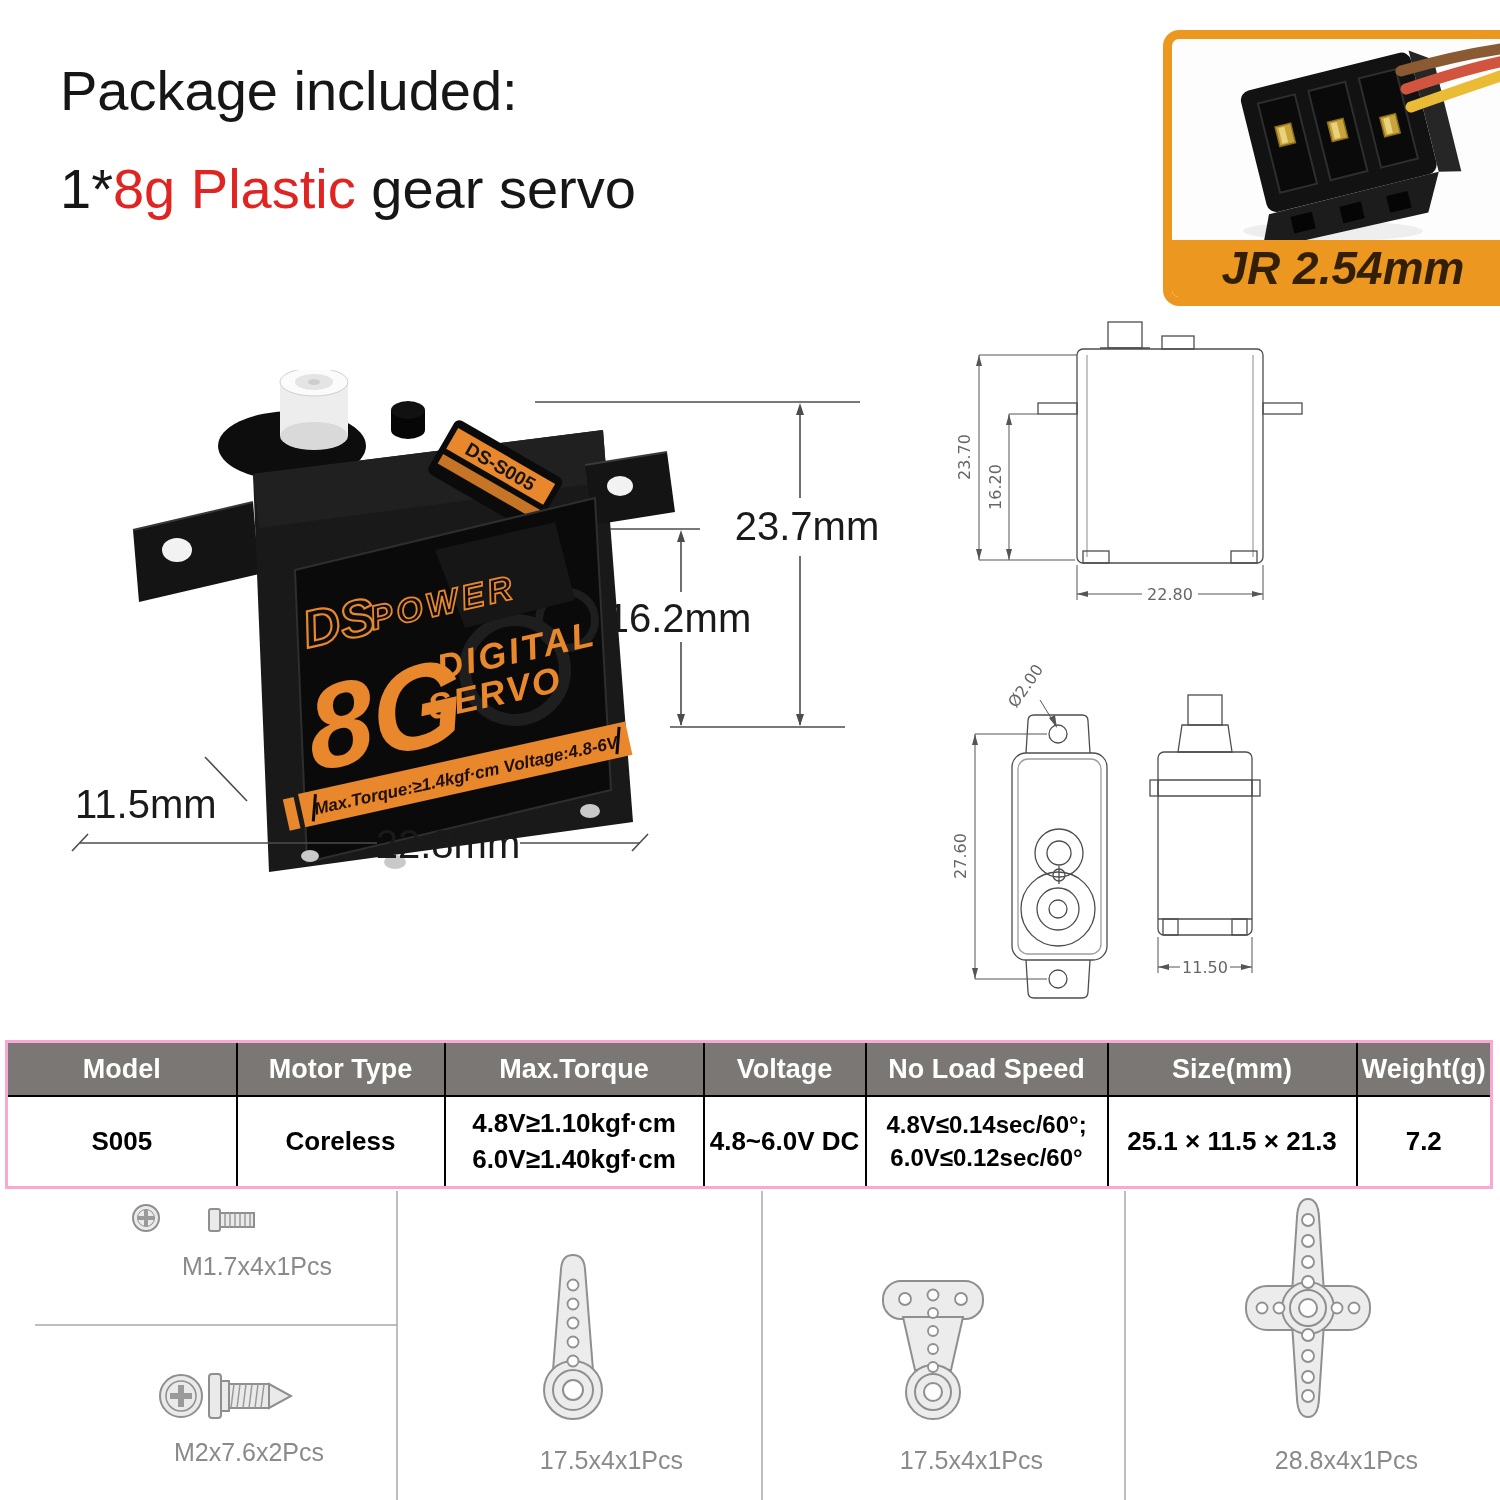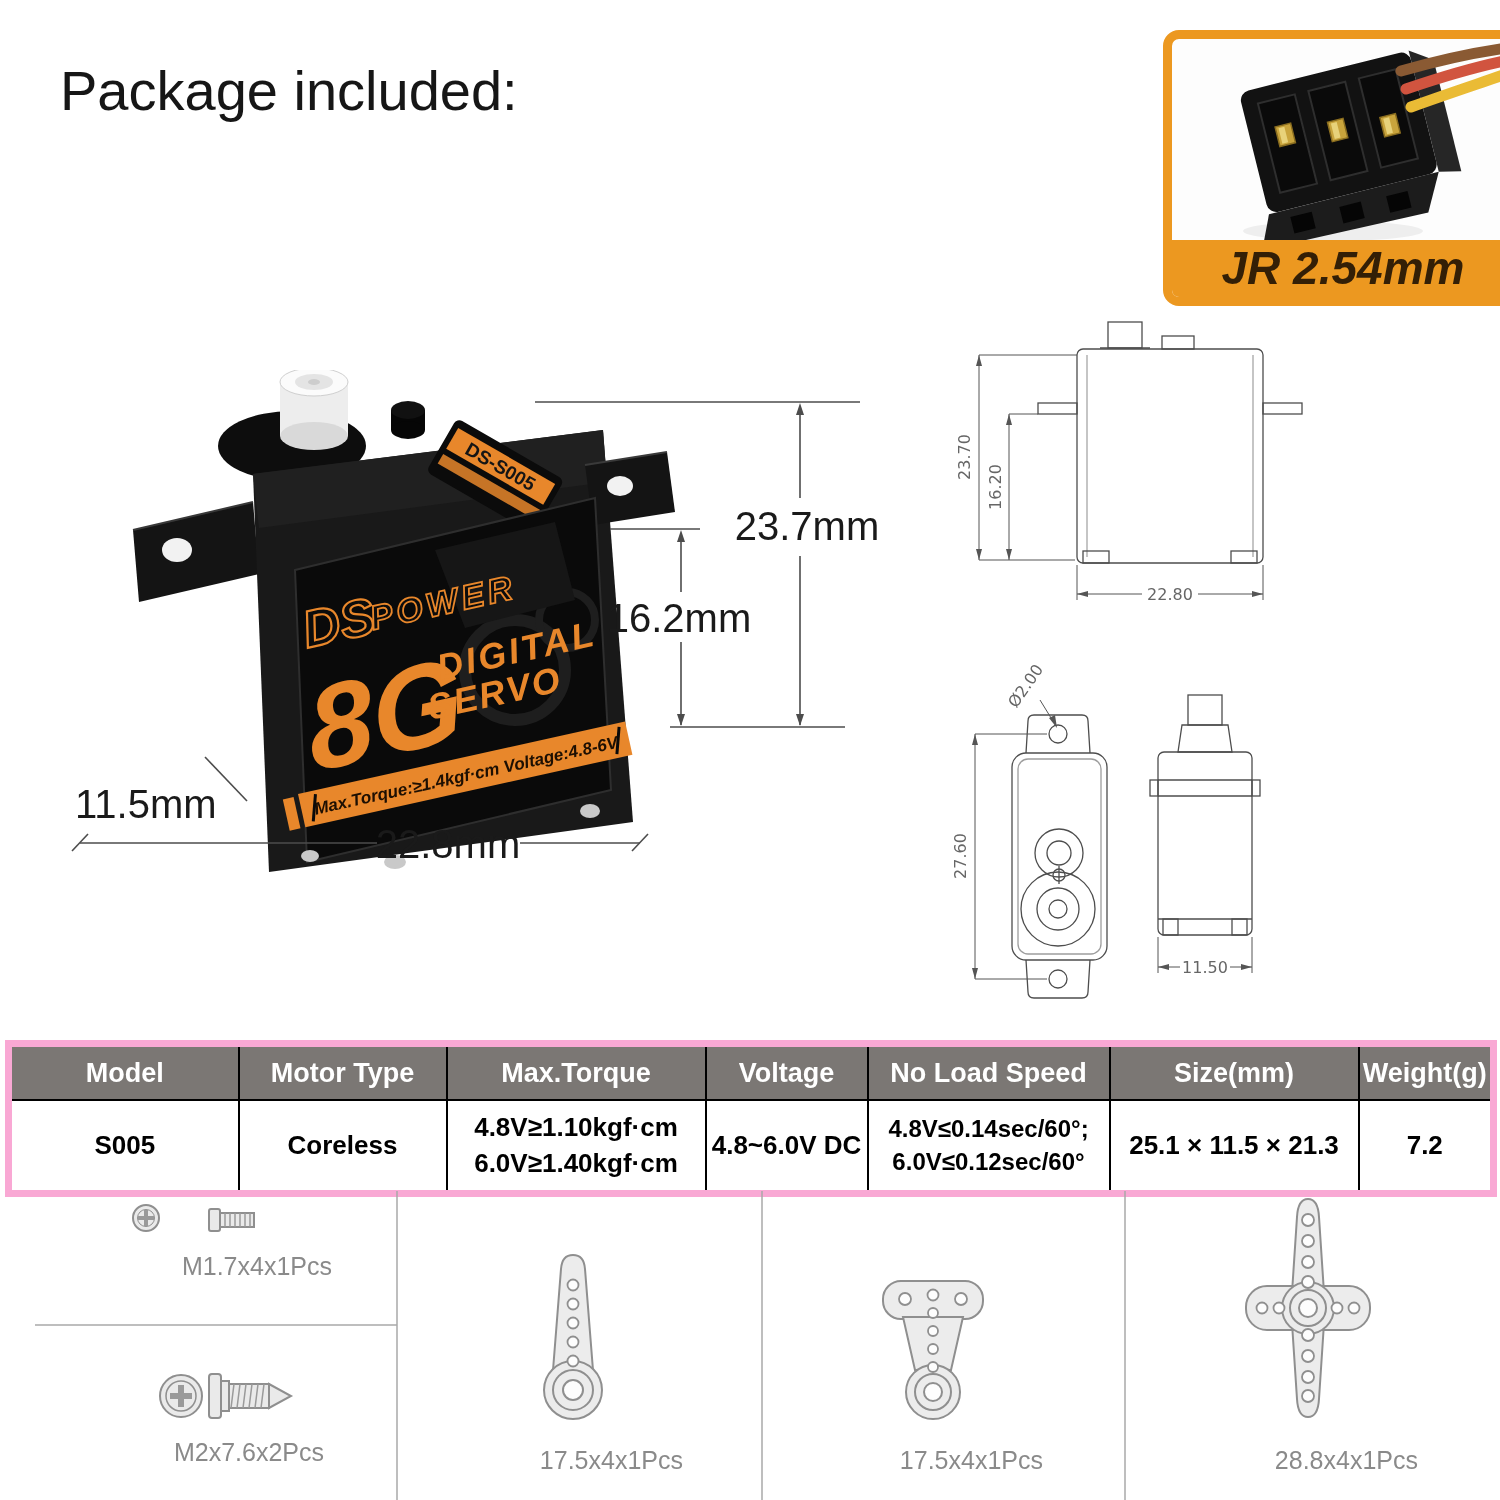--- a/index.html
+++ b/index.html
@@ -18,21 +18,21 @@
   }
   .jr-caption{
     position:absolute;left:0;bottom:0;width:100%;height:57px;background:#EC9820;
     color:#331f06;font-size:46px;font-weight:bold;font-style:italic;
     text-align:center;line-height:56px;white-space:nowrap;
   }
   
   .spec{
     position:absolute;left:5px;top:1040px;width:1485px;
     border-collapse:collapse;table-layout:fixed;text-align:center;color:#000;
-    font-family:"Liberation Sans",sans-serif;border:7px solid #f9a8d4;
+    font-family:"Liberation Sans",sans-serif;border:3px solid #f9a8d4;
   }
   .spec th{
     background:#7b7774;color:#fff;font-size:27px;font-weight:bold;
     height:52px;border:2px solid #000;padding:0;
   }
   .spec td{
     background:#fff;font-size:26px;font-weight:bold;height:89px;
     border:2px solid #000;padding:0;vertical-align:middle;
   }
   .spec td.small div{margin:5px 0;}
@@ -45,20 +45,21 @@
   svg text{font-family:"Liberation Sans",sans-serif;}
   .dimnum{font-family:"DejaVu Sans",sans-serif;font-size:16px;fill:#666;}
   .photodim{font-size:40px;fill:#1a1a1a;}
 </style>
 </head>
 <body>
 
 <div class="canvas">
 
   <div class="pkg-line" style="top:58px;">Package included:</div>
+  <div class="pkg-line" style="top:156px;"><span>1*</span><span class="hl">8g Plastic</span><span> gear servo</span></div>
 
   <div class="jr-box">
     <svg width="311" height="205" viewBox="0 0 311 205">
       <ellipse cx="130" cy="192" rx="90" ry="10" fill="#000" opacity="0.06"></ellipse>
       <g transform="rotate(-14 140 100)">
         <polygon points="225,30 247,45 247,160 225,155" fill="#262626"></polygon>
         <polygon points="50,155 225,155 205,192 35,188" fill="#1c1c1c"></polygon>
         <rect x="70" y="163" width="22" height="17" fill="#050505"></rect>
         <rect x="120" y="165" width="22" height="17" fill="#050505"></rect>
         <rect x="168" y="166" width="22" height="17" fill="#050505"></rect>

